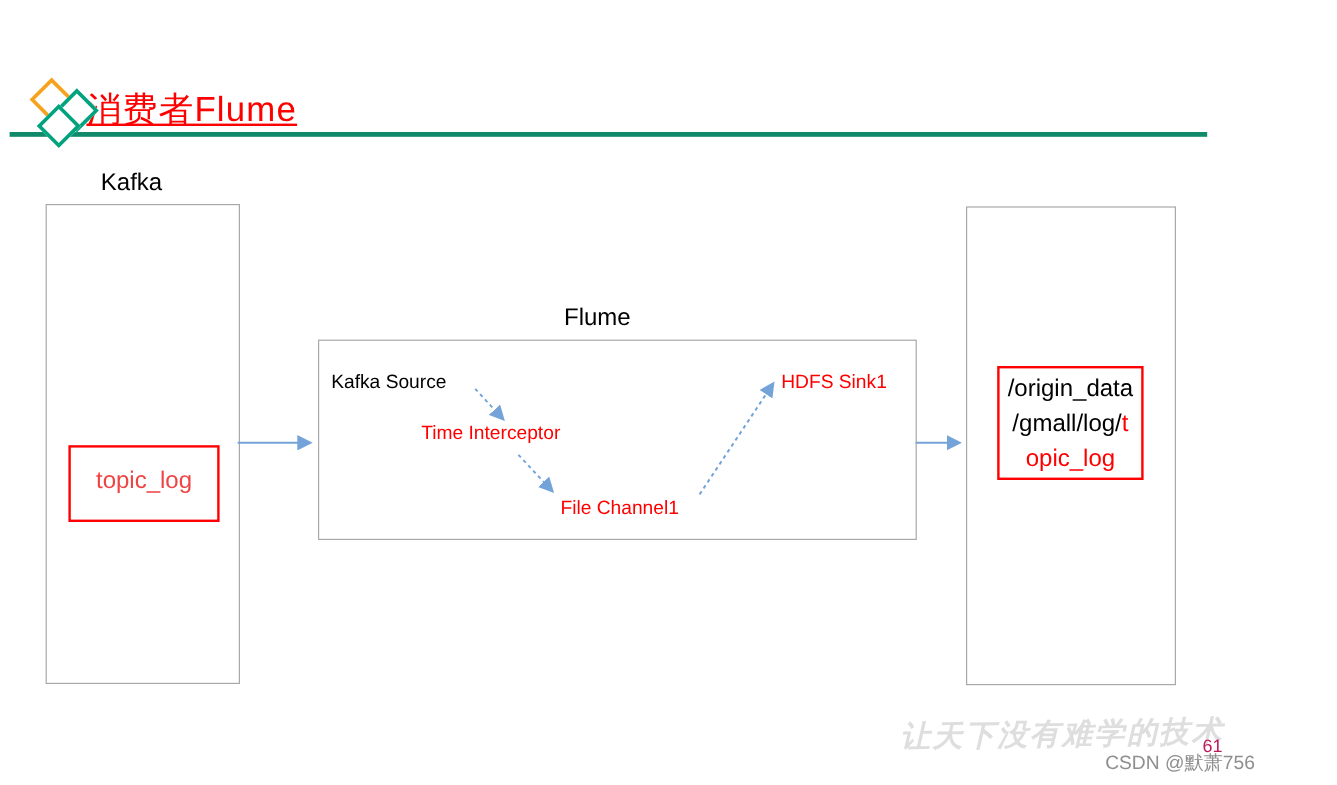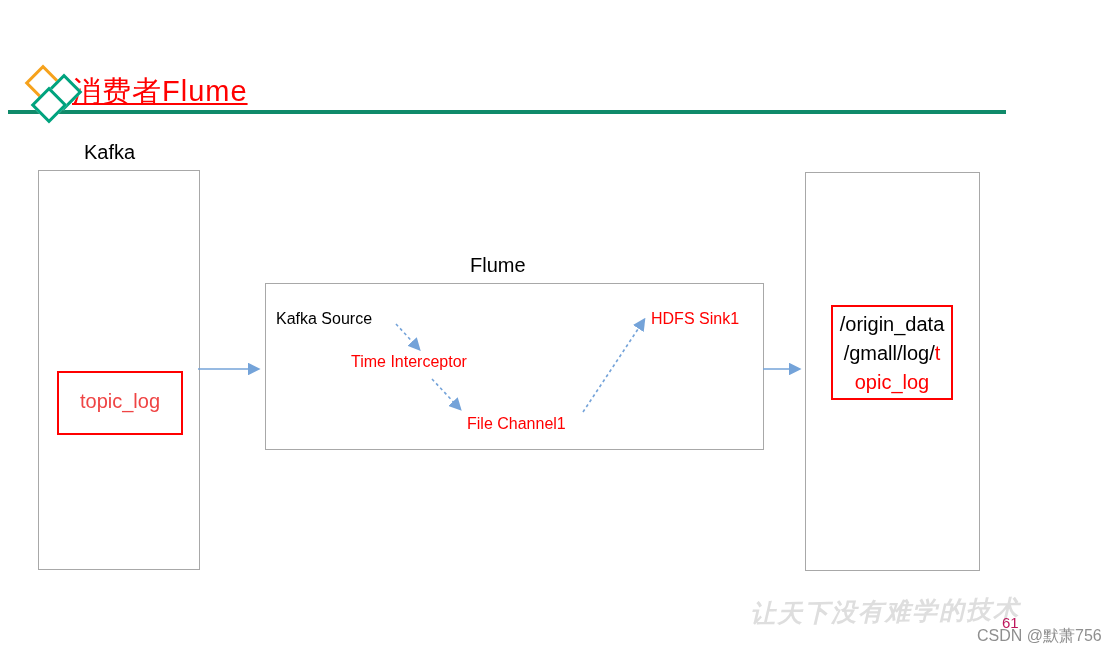--- a/index.html
+++ b/index.html
@@ -43,21 +43,21 @@
 
   .arrow-layer{left:0;top:0;width:1114px;height:654px;pointer-events:none;}
 
   
   .calligraphy{
     left:750px;top:595px;font-family:"Liberation Serif","DejaVu Serif",serif;
     font-size:25px;font-weight:bold;font-style:italic;color:#dedede;
     letter-spacing:2px;white-space:nowrap;transform:rotate(-1deg);
   }
   .page-number{left:1002px;top:614px;font-size:15px;color:#be185d;z-index:1;}
-  .credit{left:977px;top:626px;font-size:16px;color:#8f8f8f;white-space:nowrap;z-index:2;}
+  .credit{left:921px;top:626px;font-size:16px;color:#8f8f8f;white-space:nowrap;z-index:2;}
 </style>
 </head>
 <body>
 
 <div class="slide">
 
 
   <div class="diamond orange"></div>
   <div class="diamond teal1"></div>
   <div class="diamond teal2"></div>

